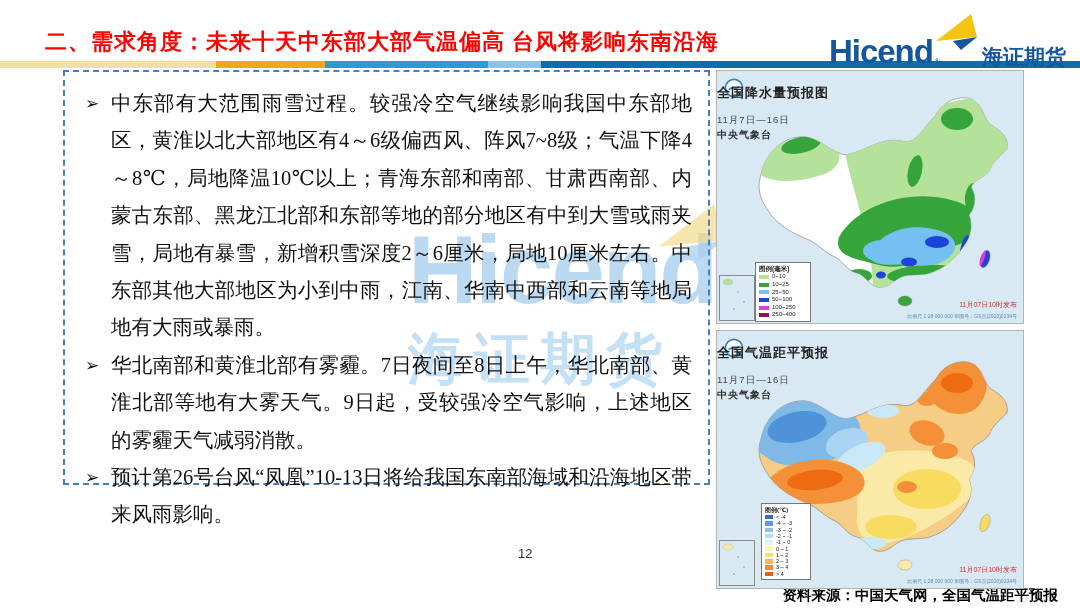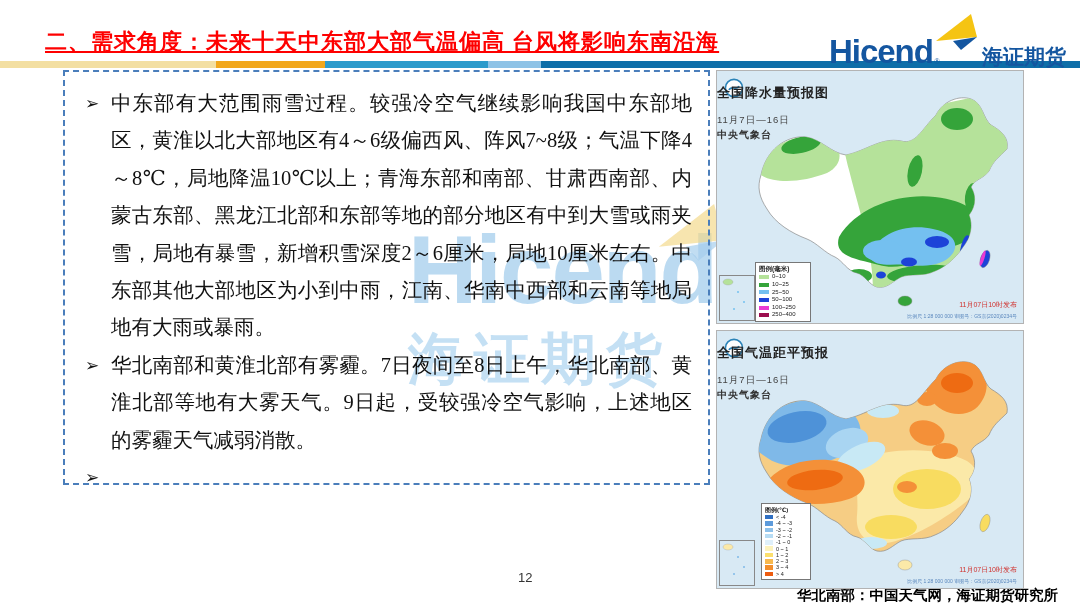--- a/index.html
+++ b/index.html
@@ -3,21 +3,21 @@
 <meta charset="utf-8">
 <style>
   html,body{margin:0;padding:0;}
   body{
     width:1080px;height:608px;position:relative;background:#ffffff;overflow:hidden;
     font-family:"Liberation Serif","DejaVu Serif",serif;color:#1a1a1a;
   }
   
   .slide-title{
     position:absolute;left:45px;top:27px;font-size:22px;font-weight:bold;color:#fe0000;
-    font-family:"Liberation Sans","DejaVu Sans",sans-serif;letter-spacing:1px;white-space:nowrap;text-decoration:underline;
+    font-family:"Liberation Sans","DejaVu Sans",sans-serif;letter-spacing:1px;white-space:nowrap;
   }
   .logo{position:absolute;top:14px;right:14px;display:flex;align-items:flex-end;z-index:5;}
   .logo .en{font-family:"Liberation Sans","DejaVu Sans",sans-serif;font-weight:bold;
     font-size:33px;color:#1456a0;line-height:1;letter-spacing:-1px;}
   .logo .reg{font-size:8px;color:#1456a0;margin:0 0 2px 1px;}
   .logo .arrow{margin:0 2px 12px -4px;}
   .logo .cn{font-family:"Liberation Sans","DejaVu Sans",sans-serif;font-weight:bold;
     font-size:21px;color:#1456a0;line-height:1.1;margin-left:2px;}
   .accent-bar{position:absolute;left:0;top:61px;width:1080px;height:7px;display:flex;}
   .accent-bar span{display:block;height:7px;}
@@ -61,21 +61,21 @@
   .m2 .legend .lg-title{font-size:6px;line-height:8px;}
   .m2 .legend .row{font-size:5.5px;line-height:6.3px;}
   .m2 .legend .sw{width:8px;height:4.5px;}
   .inset{position:absolute;left:2px;bottom:2px;width:34px;height:44px;background:#d8e9f4;
     border:0.5px solid #888;z-index:2;}
   .issued{position:absolute;right:6px;bottom:13px;font-size:7px;color:#d0312d;z-index:3;
     font-family:"Liberation Sans","DejaVu Sans",sans-serif;}
   .fineprint{position:absolute;right:6px;bottom:4px;font-size:5px;color:#5a87bd;z-index:3;
     font-family:"Liberation Sans","DejaVu Sans",sans-serif;}
   
-  .page-number{position:absolute;left:518px;top:570px;font-size:13px;color:#333;
+  .page-number{position:absolute;left:518px;top:546px;font-size:13px;color:#333;
     font-family:"Liberation Sans","DejaVu Sans",sans-serif;}
   .source{position:absolute;right:22px;top:586px;font-size:14.5px;font-weight:bold;color:#000;
     font-family:"Liberation Sans","DejaVu Sans",sans-serif;}
 </style>
 </head>
 <body>
 
 <div class="slide-title">二、需求角度：未来十天中东部大部气温偏高 台风将影响东南沿海</div>
 
 <div class="logo">
@@ -111,20 +111,21 @@
   <div class="bullet">
     <span class="marker">➢</span>
     <span>中东部有大范围雨雪过程。较强冷空气继续影响我国中东部地区，黄淮以北大部地区有4～6级偏西风、阵风7~8级；气温下降4～8℃，局地降温10℃以上；青海东部和南部、甘肃西南部、内蒙古东部、黑龙江北部和东部等地的部分地区有中到大雪或雨夹雪，局地有暴雪，新增积雪深度2～6厘米，局地10厘米左右。中东部其他大部地区为小到中雨，江南、华南中西部和云南等地局地有大雨或暴雨。</span>
   </div>
   <div class="bullet">
     <span class="marker">➢</span>
     <span>华北南部和黄淮北部有雾霾。7日夜间至8日上午，华北南部、黄淮北部等地有大雾天气。9日起，受较强冷空气影响，上述地区的雾霾天气减弱消散。</span>
   </div>
   <div class="bullet">
     <span class="marker">➢</span>
+    <span>预计第26号台风“凤凰”10-13日将给我国东南部海域和沿海地区带来风雨影响。</span>
   </div>
 </div>
 
 <div class="map-card m1">
   <svg class="mapsvg" width="306" height="252" viewBox="0 0 306 252">
     <defs>
       <clipPath id="clipCN1">
         <path d="M30,100 C35,75 55,60 75,62 C90,64 100,78 115,80 C135,76 150,62 170,66 C185,70 190,55 205,40 C212,26 228,20 240,24 C252,28 252,44 260,50 C270,56 278,62 276,74 C268,82 262,86 258,96 C252,104 244,104 240,112 C246,122 244,132 238,140 C242,150 240,162 232,172 C224,184 214,192 204,196 C192,202 180,198 170,202 C162,206 156,214 146,212 C138,210 134,200 126,198 C116,196 112,186 104,182 C94,178 86,168 76,164 C60,158 44,148 36,134 C28,122 26,112 30,100 Z"></path>
       </clipPath>
     </defs>
@@ -300,13 +301,13 @@
       <circle cx="18" cy="16" r="1" fill="#7fb9e8"></circle>
       <circle cx="24" cy="26" r="1" fill="#7fb9e8"></circle>
       <circle cx="14" cy="33" r="1" fill="#7fb9e8"></circle>
     </svg>
   </div>
   <div class="issued">11月07日10时发布</div>
   <div class="fineprint">比例尺 1:28 000 000  审图号：GS京(2020)0234号</div>
 </div>
 
 <div class="page-number">12</div>
-<div class="source">华北南部：中国天气网，海证期货研究所</div>
+<div class="source">资料来源：中国天气网，全国气温距平预报</div>
 
 </body></html>

